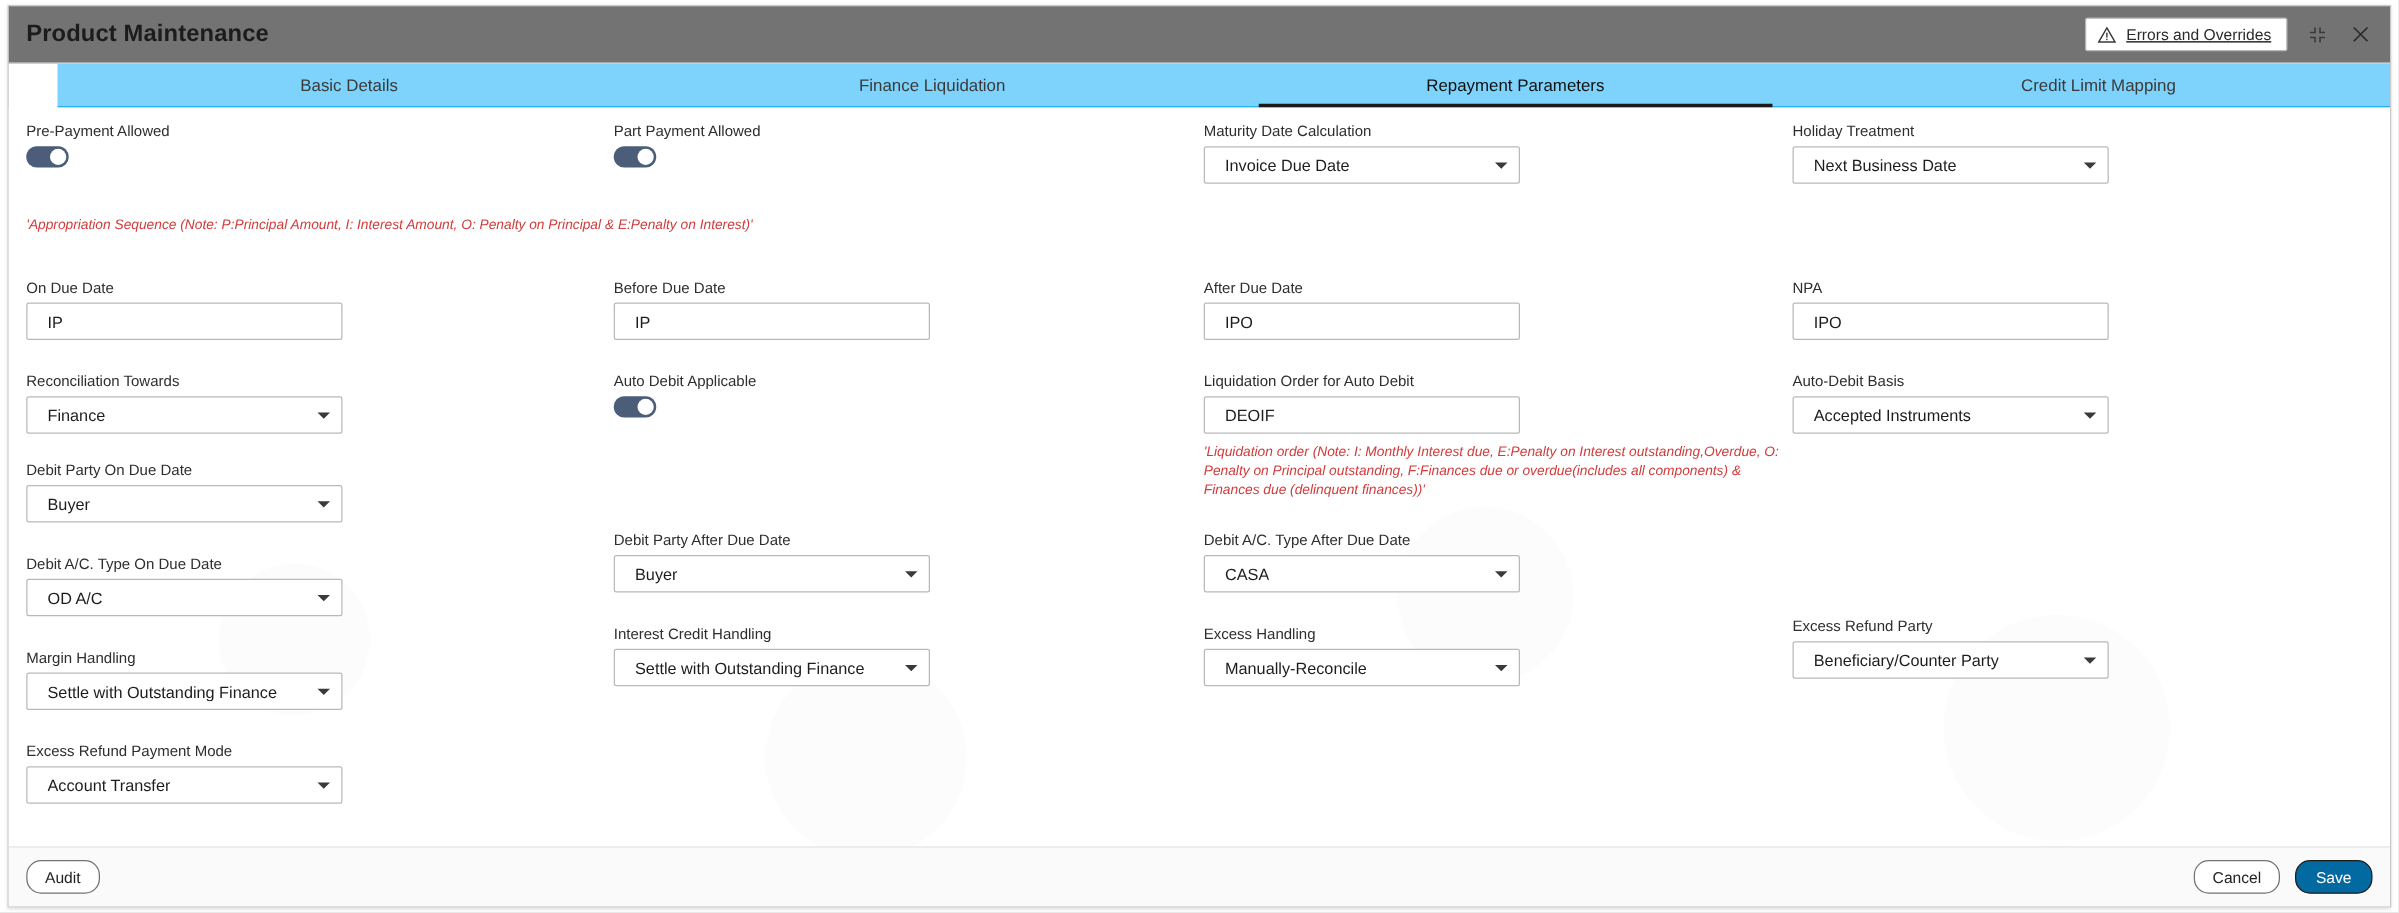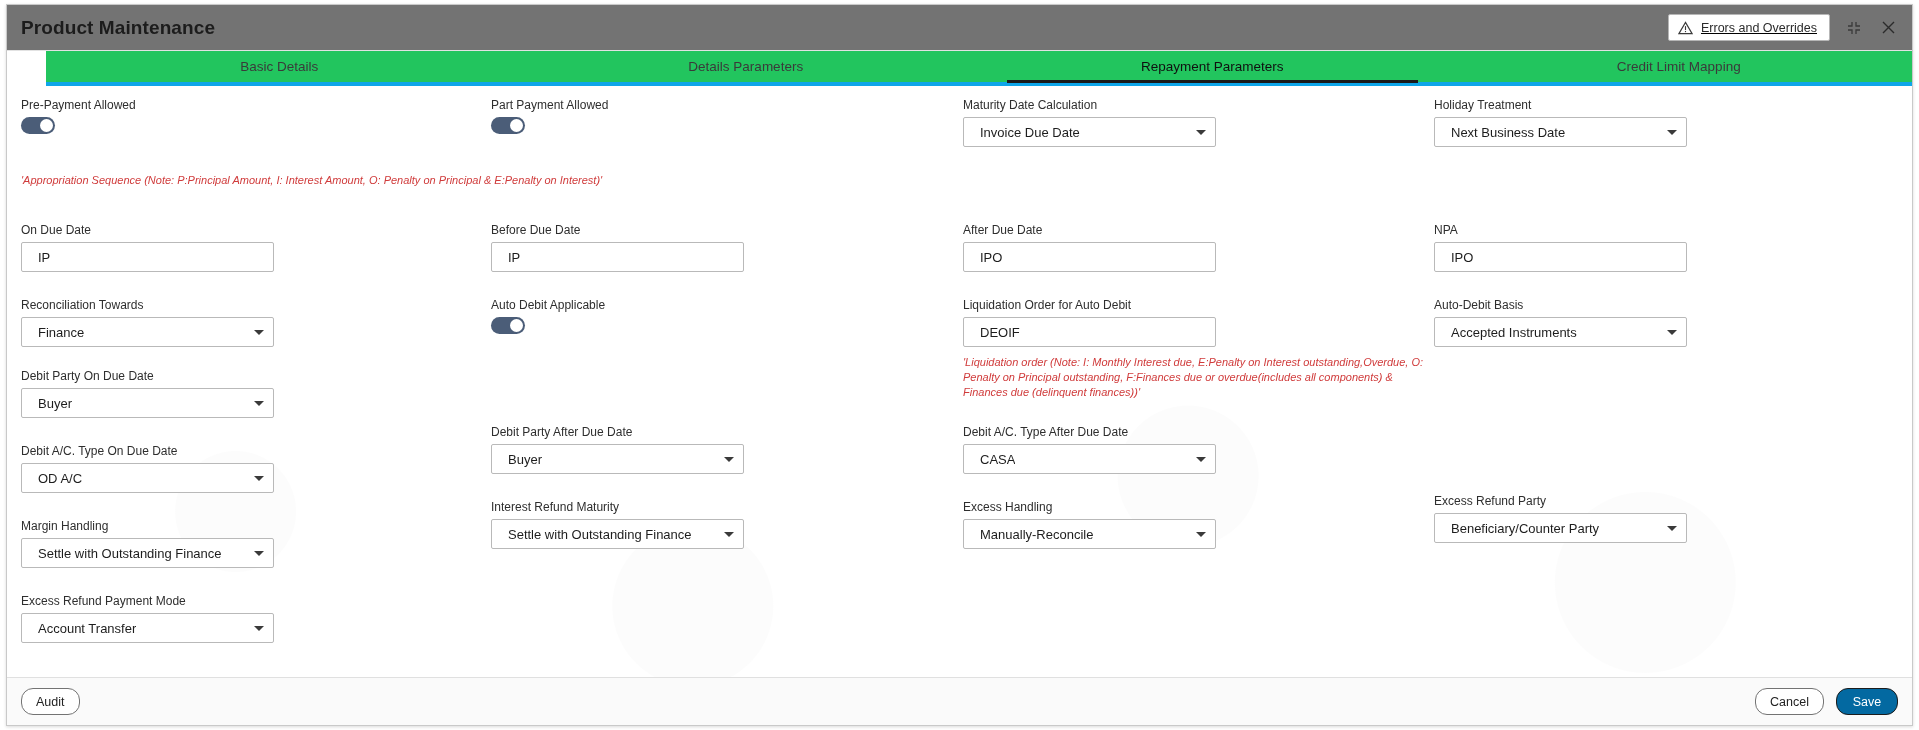--- a/index.html
+++ b/index.html
@@ -68,22 +68,22 @@
     width: 20px; height: 20px;
     display: flex; align-items: center; justify-content: center;
     cursor: pointer;
     color: #444;
   }
   
   .tabs {
     display: flex;
     height: 35px;
     flex: 0 0 auto;
-    border-bottom: 4px solid #0ea5e9;
-    background: #22c55e;
+    border-bottom: 1px solid #0ea5e9;
+    background: #7dd3fc;
     margin-left: 39px;
   }
   .tab {
     flex: 1 1 0;
     display: flex;
     align-items: center;
     justify-content: center;
     font-size: 13.5px;
     color: #3a3a3a;
     cursor: pointer;
@@ -240,21 +240,21 @@
           </svg>
         </div>
       </div>
     </div>
 
     <div class="tabs">
       <div class="tab">
         <span>Basic Details</span>
       </div>
       <div class="tab">
-        <span>Details Parameters</span>
+        <span>Finance Liquidation</span>
       </div>
       <div class="tab active">
         <span>Repayment Parameters</span>
       </div>
       <div class="tab">
         <span>Credit Limit Mapping</span>
       </div>
     </div>
 
     <div class="body">
@@ -336,21 +336,21 @@
 
         <div class="col c2" style="top:339px;">
           <div class="fld">
             <span class="lbl">Debit Party After Due Date</span>
             <div class="select">
               <span class="txt">Buyer</span>
               <span class="caret"></span>
             </div>
           </div>
           <div class="fld" style="margin-top:26px;">
-            <span class="lbl">Interest Refund Maturity</span>
+            <span class="lbl">Interest Credit Handling</span>
             <div class="select">
               <span class="txt">Settle with Outstanding Finance</span>
               <span class="caret"></span>
             </div>
           </div>
         </div>
 
         <div class="col c3" style="top:12px;">
           <div class="fld">
             <span class="lbl">Maturity Date Calculation</span>

